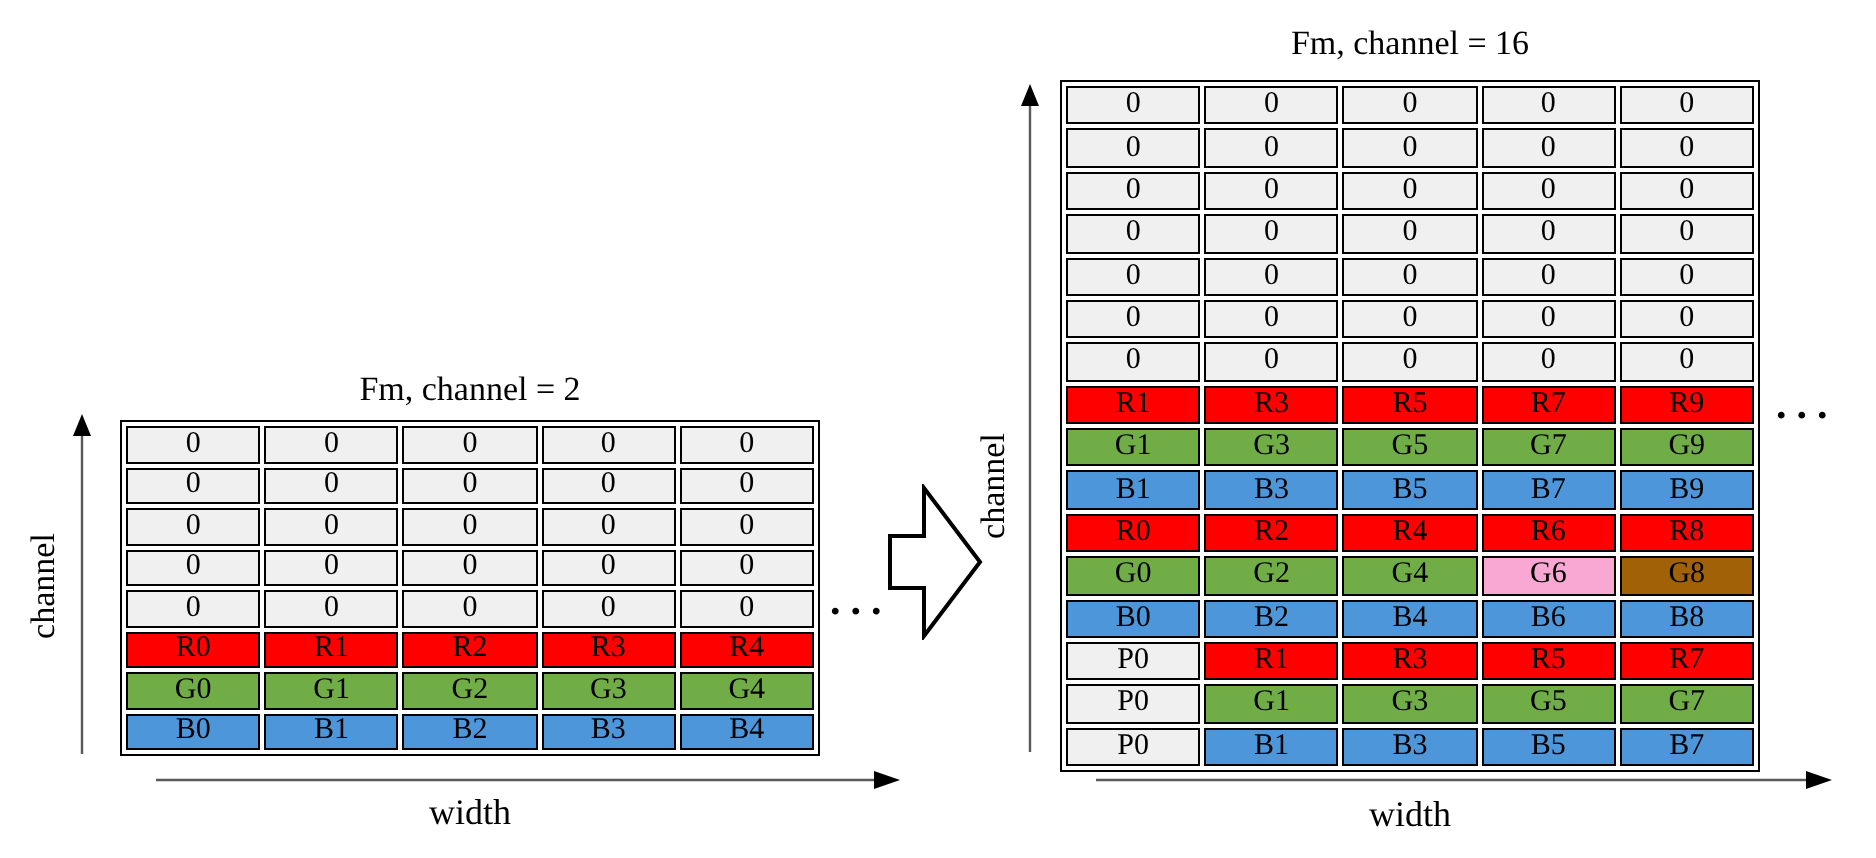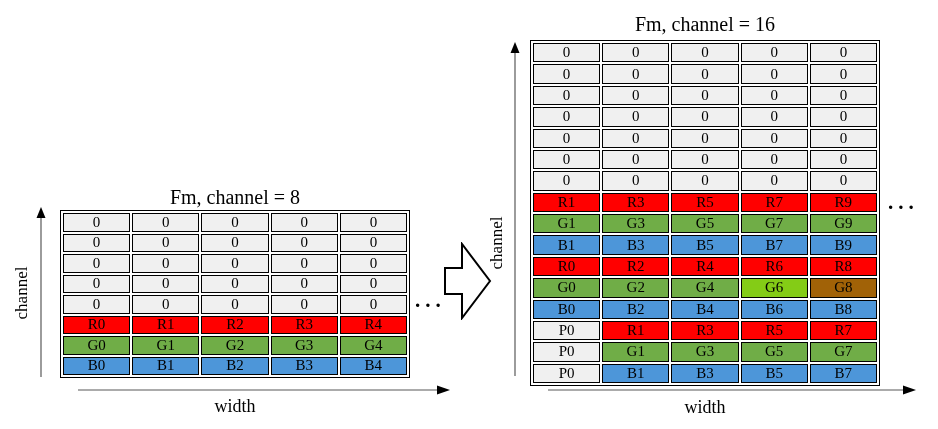--- a/index.html
+++ b/index.html
@@ -1,21 +1,21 @@
 <!DOCTYPE html>
 <html><head>
 <meta charset="utf-8">
 <style>
   html,body{margin:0;padding:0;background:#fff;}
   #canvas{
     position:relative;width:938px;height:429px;background:#fff;overflow:hidden;
     font-family:"Liberation Serif","DejaVu Serif",serif;color:#000;
   }
   .fig-title{
-    position:absolute;text-align:center;font-size:20px;line-height:1.1;white-space:nowrap;
+    position:absolute;text-align:center;font-size:17px;line-height:1.1;white-space:nowrap;
   }
   table.matrix{
     position:absolute;border-collapse:separate;border-spacing:2px;
     background:#fff;border:1px solid #000;table-layout:fixed;
   }
   table.matrix td{
     border:1px solid #000;text-align:center;vertical-align:middle;
     font-size:15px;line-height:1;padding:0;overflow:hidden;
   }
   .axis-svg{position:absolute;}
@@ -29,21 +29,21 @@
   .ellipsis{
     position:absolute;font-size:21px;font-weight:bold;letter-spacing:5px;white-space:nowrap;
   }
   .block-arrow{position:absolute;}
 </style>
 </head>
 <body>
 
 <div id="canvas">
 
-  <div class="fig-title" style="left:60px;top:186px;width:350px;">Fm, channel = 8</div>
+  <div class="fig-title" style="left:60px;top:186px;width:350px;">Fm, channel = 2</div>
 
   <svg class="axis-svg" style="left:34px;top:207px;" width="14" height="172">
     <line x1="7" y1="170" x2="7" y2="10" stroke="#595959" stroke-width="1.2"></line>
     <polygon points="7,0 2.5,11 11.5,11" fill="#000"></polygon>
   </svg>
   <div class="axis-label-y" style="left:-18px;top:283px;">channel</div>
 
   <table class="matrix" style="left:60px;top:210px;width:350px;height:168px;">
     <tbody>
         <tr>
@@ -201,21 +201,21 @@
           <td style="background: rgb(255, 0, 0);">R0</td>
           <td style="background: rgb(255, 0, 0);">R2</td>
           <td style="background: rgb(255, 0, 0);">R4</td>
           <td style="background: rgb(255, 0, 0);">R6</td>
           <td style="background: rgb(255, 0, 0);">R8</td>
         </tr>
         <tr>
           <td style="background: rgb(112, 173, 71);">G0</td>
           <td style="background: rgb(112, 173, 71);">G2</td>
           <td style="background: rgb(112, 173, 71);">G4</td>
-          <td style="background: #84cc16; margin-top: 12px;">G6</td>
+          <td style="background: #f9a8d4; margin-top: 12px;">G6</td>
           <td style="background: #a16207;">G8</td>
         </tr>
         <tr>
           <td style="background: rgb(77, 150, 217);">B0</td>
           <td style="background: rgb(77, 150, 217);">B2</td>
           <td style="background: rgb(77, 150, 217);">B4</td>
           <td style="background: rgb(77, 150, 217); margin-top: 48px;">B6</td>
           <td style="background: rgb(77, 150, 217);">B8</td>
         </tr>
         <tr>

